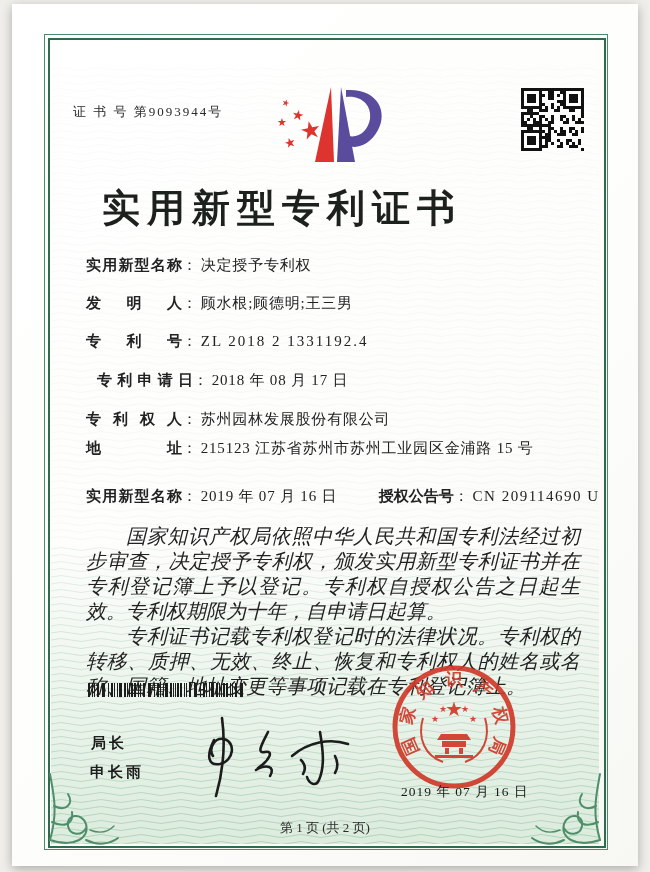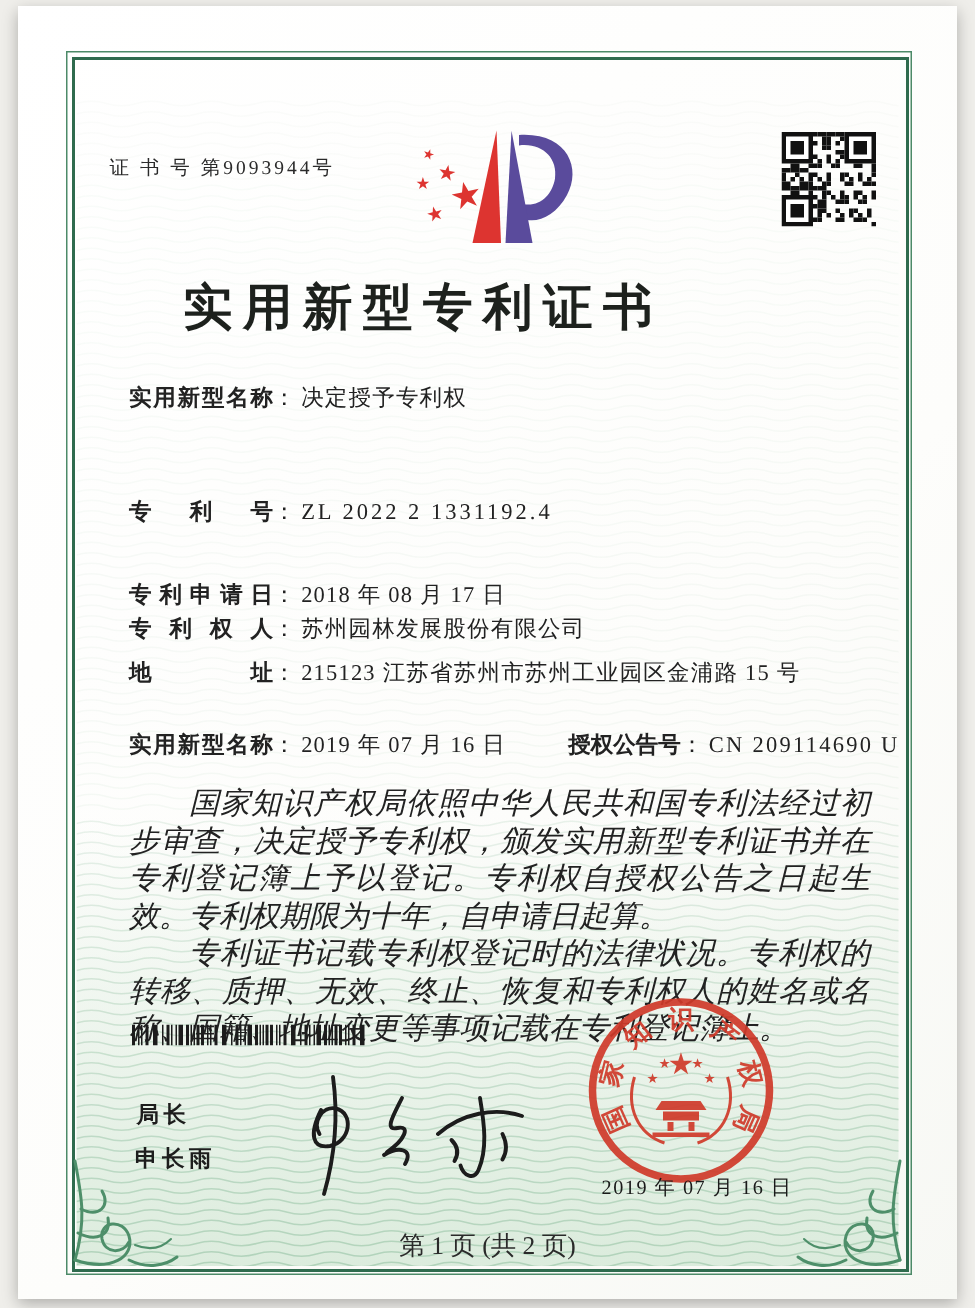--- a/index.html
+++ b/index.html
@@ -8,33 +8,33 @@
     background:linear-gradient(135deg,#ffffff 0%,#fdfdfb 60%,#f7f8f4 100%);
     box-shadow:0 3px 10px rgba(0,0,0,.28);}
   .frame-outer{position:absolute;left:32px;top:30px;width:562px;height:814px;
     border:1px solid #4c8a68;}
   .frame-inner{position:absolute;left:36px;top:34px;width:554px;height:806px;
     border:2px solid #2f6b4e;}
   .tint{position:absolute;left:39px;top:540px;width:548px;height:300px;
     background:linear-gradient(180deg,rgba(232,242,232,0) 0%,rgba(226,239,227,.55) 45%,rgba(214,233,216,.85) 100%);}
   .abs{position:absolute;}
   .certno{left:61px;top:99px;font-size:13px;letter-spacing:2px;color:#2a2a2a;}
-  .title{left:0;top:179px;width:540px;text-align:center;font-size:33px;font-weight:bold;
+  .title{left:0;top:179px;width:540px;text-align:center;font-size:38px;font-weight:bold;
     letter-spacing:7px;color:#1d211d;}
   .row{left:74px;height:22px;font-size:15px;color:#222;white-space:nowrap;}
   .lab{display:inline-block;width:96px;text-align:justify;text-align-last:justify;
     font-weight:600;vertical-align:top;}
   .lab2{font-weight:600;}
   .val{letter-spacing:.8px;}
   .body-text{left:74px;width:494px;font-size:20px;line-height:25px;color:#222;
     text-align:justify;font-style:italic;}
   .body-text p{margin:0;text-indent:2em;}
   .small-label{font-size:15px;color:#1d1d1d;letter-spacing:3px;font-weight:600;}
   .sealdate{left:389px;top:779px;font-size:13.5px;color:#1a1a1a;letter-spacing:1px;}
-  .footer{left:0;top:815px;width:626px;text-align:center;font-size:17px;color:#2a2a2a;}
+  .footer{left:0;top:815px;width:626px;text-align:center;font-size:13px;color:#2a2a2a;}
   svg{display:block;}
 </style>
 </head>
 <body>
 
 <div class="paper">
 
   <svg id="waves-top" class="abs" style="left:39px;top:60px;" width="548" height="480">
       <path d="M0 5 q 10 -3 20 0 q 10 3 20 0 q 10 -3 20 0 q 10 3 20 0 q 10 -3 20 0 q 10 3 20 0 q 10 -3 20 0 q 10 3 20 0 q 10 -3 20 0 q 10 3 20 0 q 10 -3 20 0 q 10 3 20 0 q 10 -3 20 0 q 10 3 20 0 q 10 -3 20 0 q 10 3 20 0 q 10 -3 20 0 q 10 3 20 0 q 10 -3 20 0 q 10 3 20 0 q 10 -3 20 0 q 10 3 20 0 q 10 -3 20 0 q 10 3 20 0 q 10 -3 20 0 q 10 3 20 0 q 10 -3 20 0 q 10 3 20 0" fill="none" stroke="#8fbf9f" stroke-width="1" stroke-opacity="0.04"></path>
       <path d="M0 12 q 10 -3 20 0 q 10 3 20 0 q 10 -3 20 0 q 10 3 20 0 q 10 -3 20 0 q 10 3 20 0 q 10 -3 20 0 q 10 3 20 0 q 10 -3 20 0 q 10 3 20 0 q 10 -3 20 0 q 10 3 20 0 q 10 -3 20 0 q 10 3 20 0 q 10 -3 20 0 q 10 3 20 0 q 10 -3 20 0 q 10 3 20 0 q 10 -3 20 0 q 10 3 20 0 q 10 -3 20 0 q 10 3 20 0 q 10 -3 20 0 q 10 3 20 0 q 10 -3 20 0 q 10 3 20 0 q 10 -3 20 0 q 10 3 20 0" fill="none" stroke="#8fbf9f" stroke-width="1" stroke-opacity="0.04"></path>
@@ -331,25 +331,29 @@
       <rect x="18" y="19" width="1" height="1" fill="#111"></rect>
       <rect x="20" y="20" width="1" height="1" fill="#111"></rect>
     </svg>
 
   <div class="abs title">实用新型专利证书</div>
 
   <div class="abs row" style="top:252px;">
     <span class="lab">实用新型名称</span><span>：</span>
     <span class="val">决定授予专利权</span>
   </div>
+  <div class="abs row" style="top:290px;">
+    <span class="lab">发明人</span><span>：</span>
+    <span class="val">顾水根;顾德明;王三男</span>
+  </div>
   <div class="abs row" style="top:328px;">
     <span class="lab">专利号</span><span>：</span>
-    <span class="val" style="letter-spacing:2px;">ZL 2022 2 1331192.4</span>
-  </div>
-  <div class="abs row" style="top:383px;">
+    <span class="val" style="letter-spacing:2px;">ZL 2018 2 1331192.4</span>
+  </div>
+  <div class="abs row" style="top:367px;margin-left:11px;">
     <span class="lab">专利申请日</span><span>：</span>
     <span class="val">2018 年 08 月 17 日</span>
   </div>
   <div class="abs row" style="top:406px;">
     <span class="lab">专利权人</span><span>：</span>
     <span class="val">苏州园林发展股份有限公司</span>
   </div>
   <div class="abs row" style="top:435px;">
     <span class="lab">地址</span><span>：</span>
     <span class="val">215123 江苏省苏州市苏州工业园区金浦路 15 号</span>

